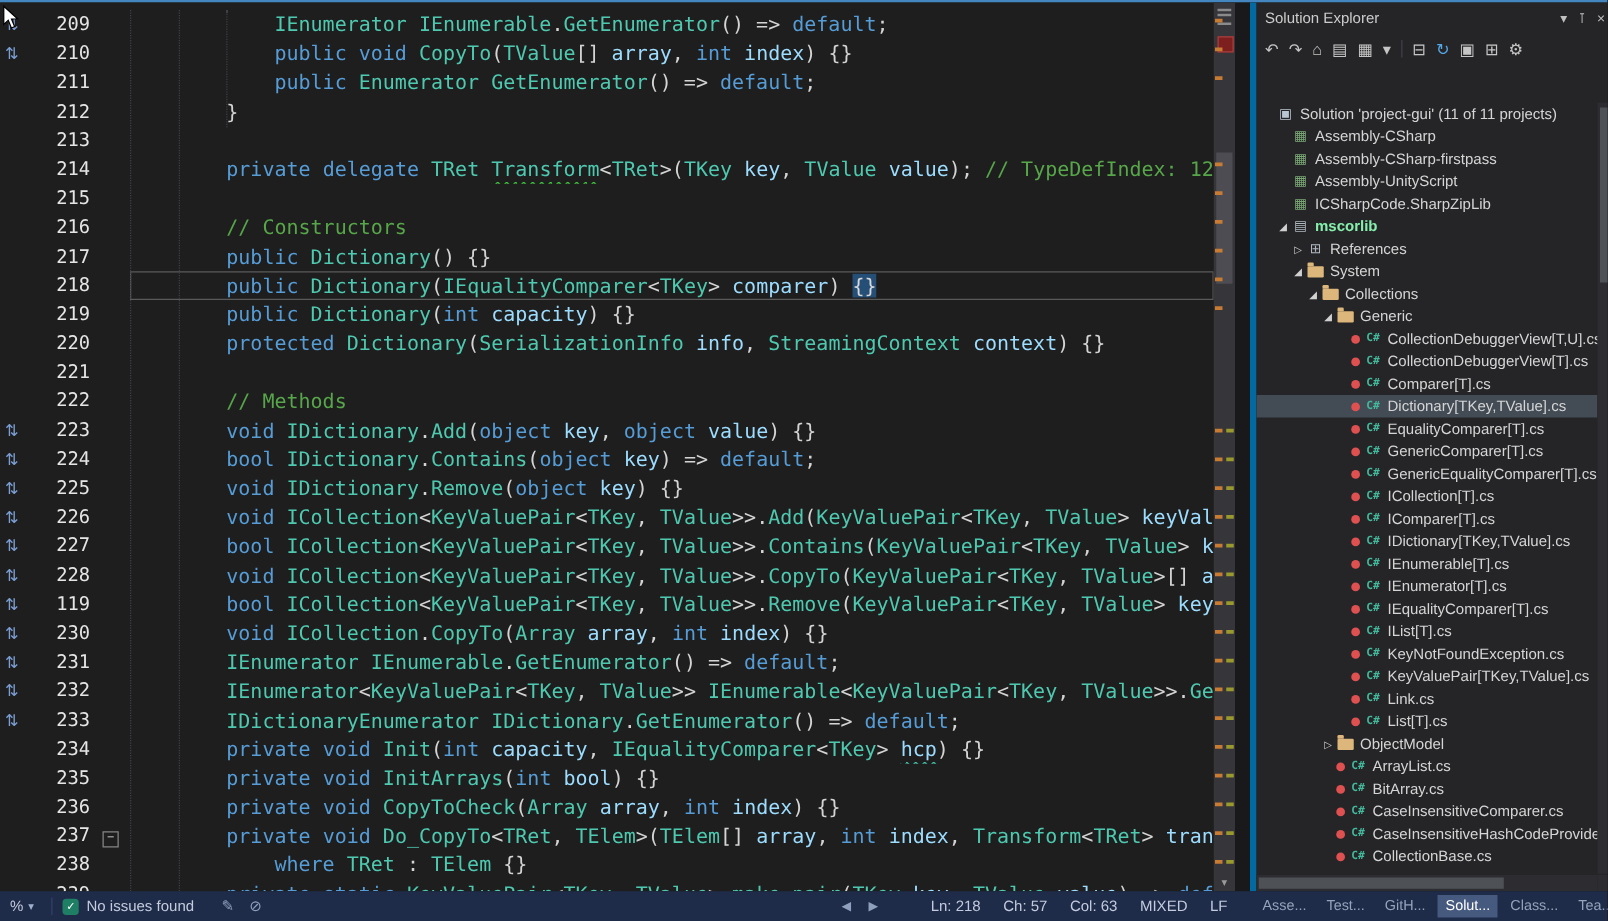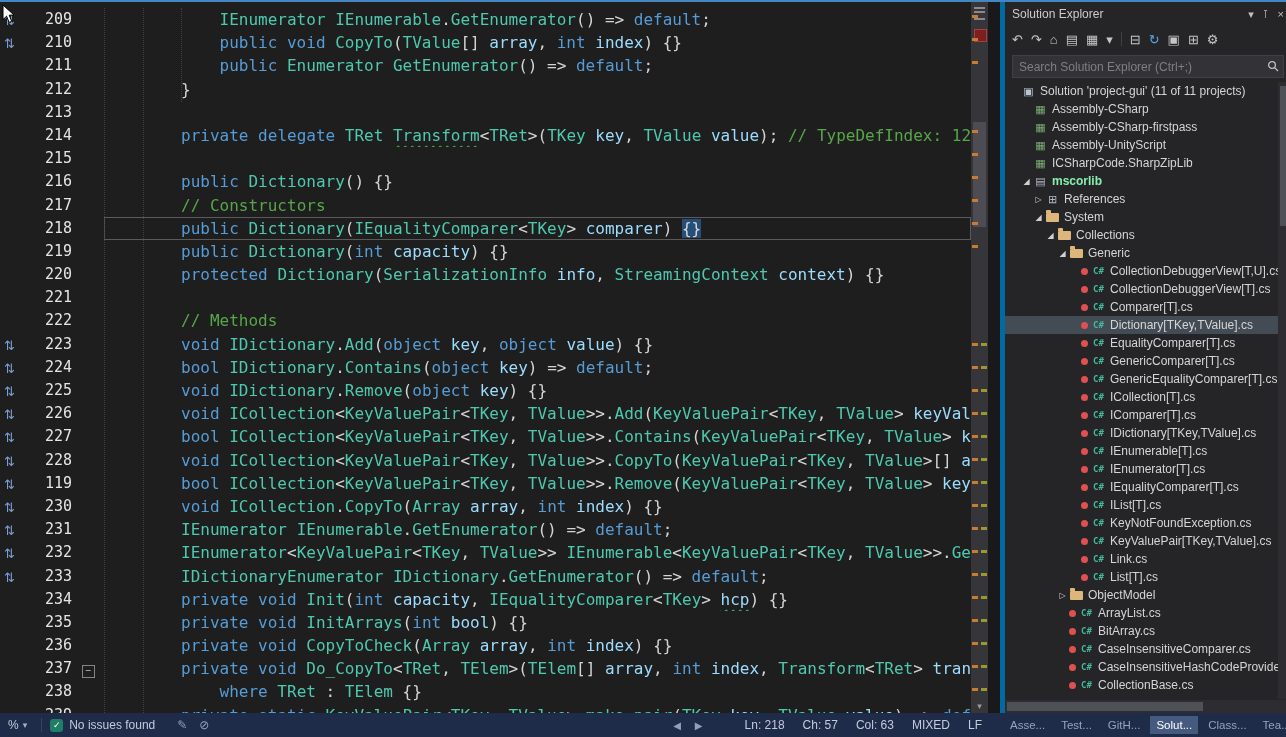--- a/index.html
+++ b/index.html
@@ -208,22 +208,22 @@
     <div class="guide g1"></div>
     <div class="guide g2"></div>
     <div>
         <div class="code-line" style="padding-left: 115.56px;"><span class="tok-t">IEnumerator</span><span class="tok-n"> </span><span class="tok-t">IEnumerable</span><span class="tok-n">.</span><span class="tok-t">GetEnumerator</span><span class="tok-n">() =&gt; </span><span class="tok-k">default</span><span class="tok-n">;</span></div>
         <div class="code-line" style="padding-left: 115.56px;"><span class="tok-k">public</span><span class="tok-n"> </span><span class="tok-k">void</span><span class="tok-n"> </span><span class="tok-t">CopyTo</span><span class="tok-n">(</span><span class="tok-t">TValue</span><span class="tok-n">[] </span><span class="tok-p">array</span><span class="tok-n">, </span><span class="tok-k">int</span><span class="tok-n"> </span><span class="tok-p">index</span><span class="tok-n">) {}</span></div>
         <div class="code-line" style="padding-left: 115.56px;"><span class="tok-k">public</span><span class="tok-n"> </span><span class="tok-t">Enumerator</span><span class="tok-n"> </span><span class="tok-t">GetEnumerator</span><span class="tok-n">() =&gt; </span><span class="tok-k">default</span><span class="tok-n">;</span></div>
         <div class="code-line" style="padding-left: 77.04px;"><span class="tok-n">}</span></div>
         <div class="code-line" style="padding-left: 0px;"></div>
         <div class="code-line" style="padding-left: 77.04px;"><span class="tok-k">private</span><span class="tok-n"> </span><span class="tok-k">delegate</span><span class="tok-n"> </span><span class="tok-t">TRet</span><span class="tok-n"> </span><span class="tok-tg">Transform</span><span class="tok-n">&lt;</span><span class="tok-t">TRet</span><span class="tok-n">&gt;(</span><span class="tok-t">TKey</span><span class="tok-n"> </span><span class="tok-p">key</span><span class="tok-n">, </span><span class="tok-t">TValue</span><span class="tok-n"> </span><span class="tok-p">value</span><span class="tok-n">); </span><span class="tok-c">// TypeDefIndex: 1262</span></div>
         <div class="code-line" style="padding-left: 0px;"></div>
+        <div class="code-line" style="padding-left: 77.04px;"><span class="tok-c">// Constructors</span></div>
         <div class="code-line" style="padding-left: 77.04px;"><span class="tok-k">public</span><span class="tok-n"> </span><span class="tok-t">Dictionary</span><span class="tok-n">() {}</span></div>
-        <div class="code-line" style="padding-left: 77.04px;"><span class="tok-c">// Constructors</span></div>
         <div class="code-line current" style="padding-left: 77.04px;"><span class="tok-k">public</span><span class="tok-n"> </span><span class="tok-t">Dictionary</span><span class="tok-n">(</span><span class="tok-t">IEqualityComparer</span><span class="tok-n">&lt;</span><span class="tok-t">TKey</span><span class="tok-n">&gt; </span><span class="tok-p">comparer</span><span class="tok-n">) </span><span class="tok-ns">{}</span></div>
         <div class="code-line" style="padding-left: 77.04px;"><span class="tok-k">public</span><span class="tok-n"> </span><span class="tok-t">Dictionary</span><span class="tok-n">(</span><span class="tok-k">int</span><span class="tok-n"> </span><span class="tok-p">capacity</span><span class="tok-n">) {}</span></div>
         <div class="code-line" style="padding-left: 77.04px;"><span class="tok-k">protected</span><span class="tok-n"> </span><span class="tok-t">Dictionary</span><span class="tok-n">(</span><span class="tok-t">SerializationInfo</span><span class="tok-n"> </span><span class="tok-p">info</span><span class="tok-n">, </span><span class="tok-t">StreamingContext</span><span class="tok-n"> </span><span class="tok-p">context</span><span class="tok-n">) {}</span></div>
         <div class="code-line" style="padding-left: 0px;"></div>
         <div class="code-line" style="padding-left: 77.04px;"><span class="tok-c">// Methods</span></div>
         <div class="code-line" style="padding-left: 77.04px;"><span class="tok-k">void</span><span class="tok-n"> </span><span class="tok-t">IDictionary</span><span class="tok-n">.</span><span class="tok-t">Add</span><span class="tok-n">(</span><span class="tok-k">object</span><span class="tok-n"> </span><span class="tok-p">key</span><span class="tok-n">, </span><span class="tok-k">object</span><span class="tok-n"> </span><span class="tok-p">value</span><span class="tok-n">) {}</span></div>
         <div class="code-line" style="padding-left: 77.04px;"><span class="tok-k">bool</span><span class="tok-n"> </span><span class="tok-t">IDictionary</span><span class="tok-n">.</span><span class="tok-t">Contains</span><span class="tok-n">(</span><span class="tok-k">object</span><span class="tok-n"> </span><span class="tok-p">key</span><span class="tok-n">) =&gt; </span><span class="tok-k">default</span><span class="tok-n">;</span></div>
         <div class="code-line" style="padding-left: 77.04px;"><span class="tok-k">void</span><span class="tok-n"> </span><span class="tok-t">IDictionary</span><span class="tok-n">.</span><span class="tok-t">Remove</span><span class="tok-n">(</span><span class="tok-k">object</span><span class="tok-n"> </span><span class="tok-p">key</span><span class="tok-n">) {}</span></div>
         <div class="code-line" style="padding-left: 77.04px;"><span class="tok-k">void</span><span class="tok-n"> </span><span class="tok-t">ICollection</span><span class="tok-n">&lt;</span><span class="tok-t">KeyValuePair</span><span class="tok-n">&lt;</span><span class="tok-t">TKey</span><span class="tok-n">, </span><span class="tok-t">TValue</span><span class="tok-n">&gt;&gt;.</span><span class="tok-t">Add</span><span class="tok-n">(</span><span class="tok-t">KeyValuePair</span><span class="tok-n">&lt;</span><span class="tok-t">TKey</span><span class="tok-n">, </span><span class="tok-t">TValue</span><span class="tok-n">&gt; </span><span class="tok-p">keyValuePair</span></div>
         <div class="code-line" style="padding-left: 77.04px;"><span class="tok-k">bool</span><span class="tok-n"> </span><span class="tok-t">ICollection</span><span class="tok-n">&lt;</span><span class="tok-t">KeyValuePair</span><span class="tok-n">&lt;</span><span class="tok-t">TKey</span><span class="tok-n">, </span><span class="tok-t">TValue</span><span class="tok-n">&gt;&gt;.</span><span class="tok-t">Contains</span><span class="tok-n">(</span><span class="tok-t">KeyValuePair</span><span class="tok-n">&lt;</span><span class="tok-t">TKey</span><span class="tok-n">, </span><span class="tok-t">TValue</span><span class="tok-n">&gt; </span><span class="tok-p">keyValuePair</span></div>
@@ -310,29 +310,20 @@
       <span class="tb-icon">▤</span>
       <span class="tb-icon">▦</span>
       <span class="tb-icon">▾</span>
       <div class="tb-sep"></div>
       <span class="tb-icon">⊟</span>
       <span class="tb-icon" style="color: rgb(86, 168, 232);">↻</span>
       <span class="tb-icon">▣</span>
       <span class="tb-icon">⊞</span>
       <span class="tb-icon">⚙</span>
     </div>
-  <div class="se-search">
-    <input type="text" placeholder="Search Solution Explorer (Ctrl+;)" style="">
-    <span class="mag">
-      <svg width="12" height="12" viewBox="0 0 12 12">
-        <circle cx="5" cy="5" r="3.4" fill="none" stroke="#c0c0c0" stroke-width="1.3"></circle>
-        <line x1="7.6" y1="7.6" x2="11" y2="11" stroke="#c0c0c0" stroke-width="1.3"></line>
-      </svg>
-    </span>
-  </div>
   <div class="se-tree">
       <div class="t-row" style="padding-left: 3px;">
         <span class="t-arrow"></span>
         <span class="t-icon i-sln">▣</span>
         <span class="t-label">Solution 'project-gui' (11 of 11 projects)</span>
       </div>
       <div class="t-row" style="padding-left: 15px;">
         <span class="t-arrow"></span>
         <span class="t-icon i-proj">▦</span>
         <span class="t-label">Assembly-CSharp</span>

